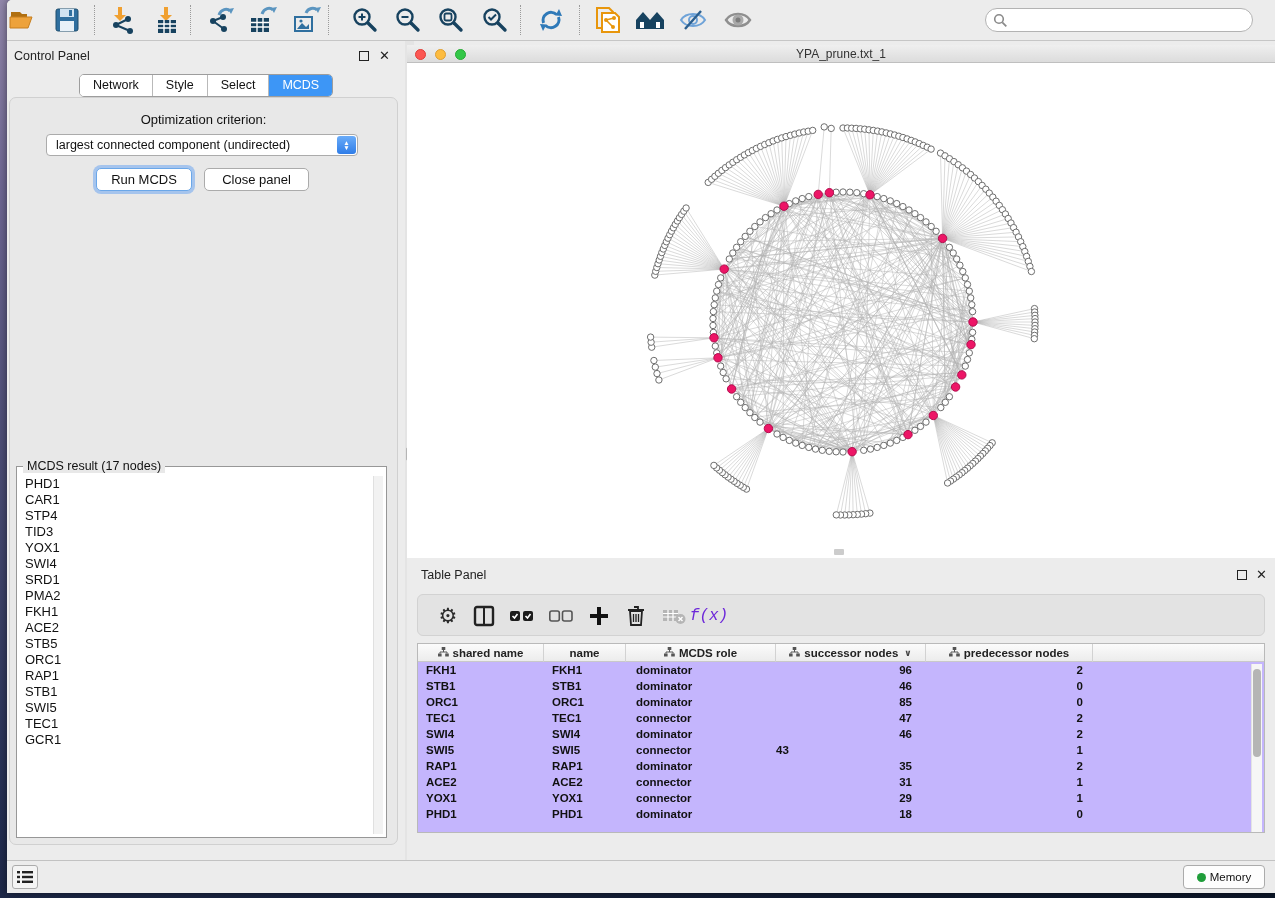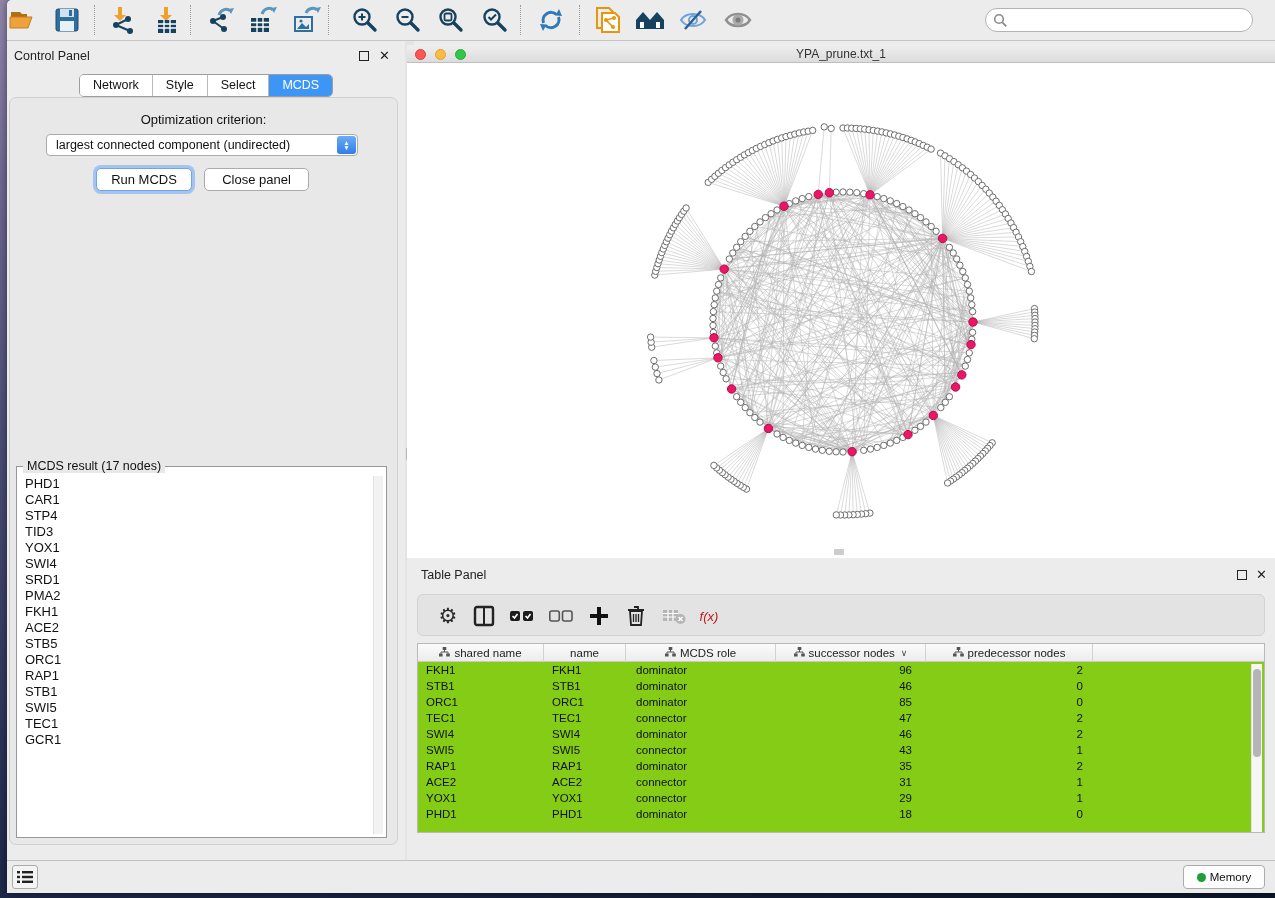--- a/index.html
+++ b/index.html
@@ -74,24 +74,24 @@
   #net-canvas { position:absolute; left:0; top:18px; width:868px; height:495px; background:#fff; }
   #h-grip { position:absolute; left:427px; top:486px; width:10px; height:6px;
     background:#cccccc; border-radius:1px; }
 
   
   #table-panel { position:absolute; left:400px; top:558px; width:868px; height:302px; background:#ececec; }
   #tp-toolbar { position:absolute; left:10px; top:36px; width:848px; height:42px;
     background:#e3e3e3; border:1px solid #d2d2d2; border-radius:6px; }
   .tp-icon { position:absolute; top:6px; width:30px; height:30px; display:flex;
     align-items:center; justify-content:center; }
-  #fx-label { font-family:Liberation Sans, sans-serif; font-style:italic; font-size:13px; color:#b91c1c; }
+  #fx-label { font-family:Liberation Mono, monospace; font-style:italic; font-size:16px; color:#6d28d9; }
   #gear-glyph { font-size:21px; color:#2b2b2b; }
   #table-container { position:absolute; left:10px; top:85px; width:848px; height:190px;
-    background:#84cc16; border:1px solid #b9b9b9; overflow:hidden; }
+    background:#c4b5fd; border:1px solid #b9b9b9; overflow:hidden;font-weight:bold; }
   #thead { display:flex; height:18px; border-bottom:1px solid #c9c9c9;
     background:linear-gradient(#fbfbfb,#ececec); }
   .hcell { display:flex; align-items:center; justify-content:center; gap:4px;
     font-size:11.5px; color:#222; border-right:1px solid #d2d2d2; height:18px; }
   .sort-chip { font-size:9px; color:#444; margin-left:2px; }
   .trow { display:flex; height:16px; }
   .tcell { font-size:11.5px; color:#111; line-height:16px; white-space:nowrap; overflow:hidden; }
   #tbl-scroll { position:absolute; right:2px; top:20px; width:11px; height:168px;
     background:#f6f6f6; border-left:1px solid #e3e3e3; }
   #tbl-thumb { position:absolute; left:1px; top:5px; width:8px; height:88px;
@@ -1230,21 +1230,21 @@
             <div class="tcell" style="width: 126px; padding-left: 8px;">SWI4</div>
             <div class="tcell" style="width: 82px; padding-left: 8px;">SWI4</div>
             <div class="tcell" style="width: 150px; padding-left: 10px;">dominator</div>
             <div class="tcell" style="width: 150px; text-align: right; padding-right: 14px;">46</div>
             <div class="tcell" style="width: 167px; text-align: right; padding-right: 10px;">2</div>
           </div>
           <div class="trow">
             <div class="tcell" style="width: 126px; padding-left: 8px;">SWI5</div>
             <div class="tcell" style="width: 82px; padding-left: 8px;">SWI5</div>
             <div class="tcell" style="width: 150px; padding-left: 10px;">connector</div>
-            <div class="tcell" style="width: 150px; text-align: right; padding-right: 14px;">43</div>
+            <div class="tcell" style="width: 150px; text-align: left; padding-right: 14px;">43</div>
             <div class="tcell" style="width: 167px; text-align: right; padding-right: 10px;">1</div>
           </div>
           <div class="trow">
             <div class="tcell" style="width: 126px; padding-left: 8px;">RAP1</div>
             <div class="tcell" style="width: 82px; padding-left: 8px;">RAP1</div>
             <div class="tcell" style="width: 150px; padding-left: 10px;">dominator</div>
             <div class="tcell" style="width: 150px; text-align: right; padding-right: 14px;">35</div>
             <div class="tcell" style="width: 167px; text-align: right; padding-right: 10px;">2</div>
           </div>
           <div class="trow">

